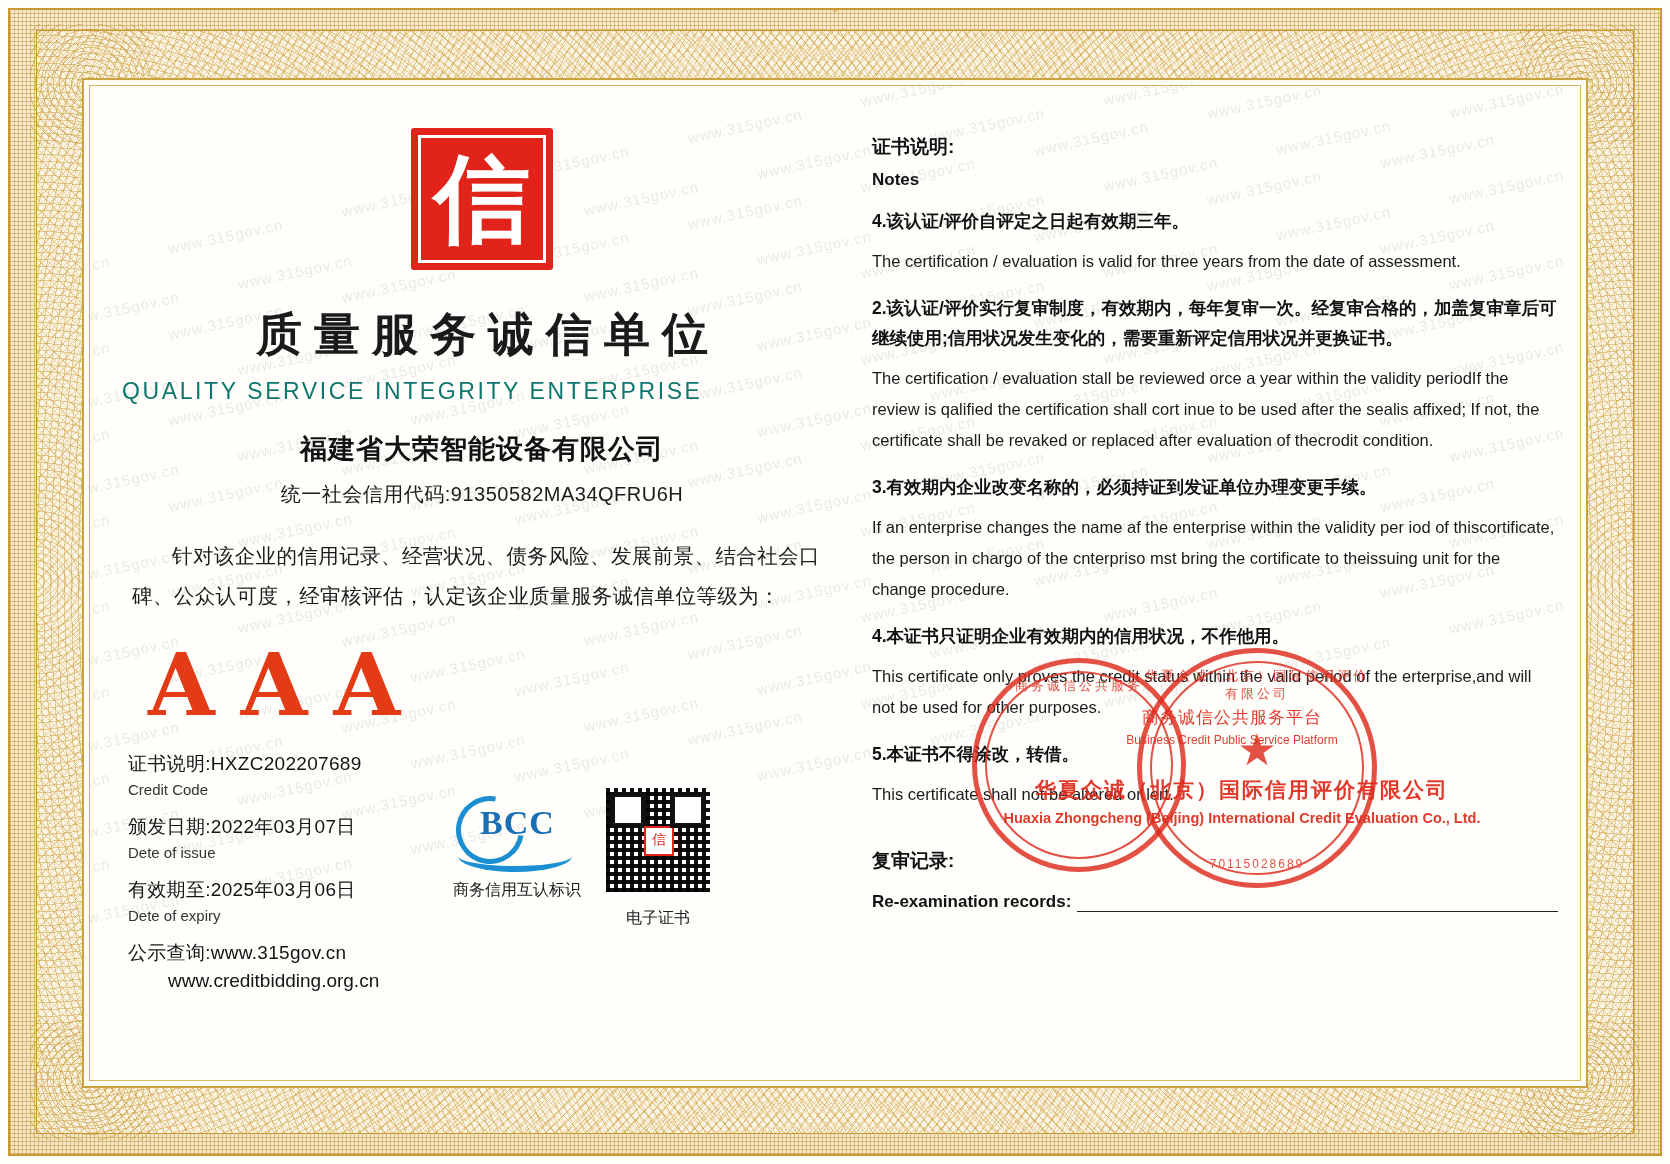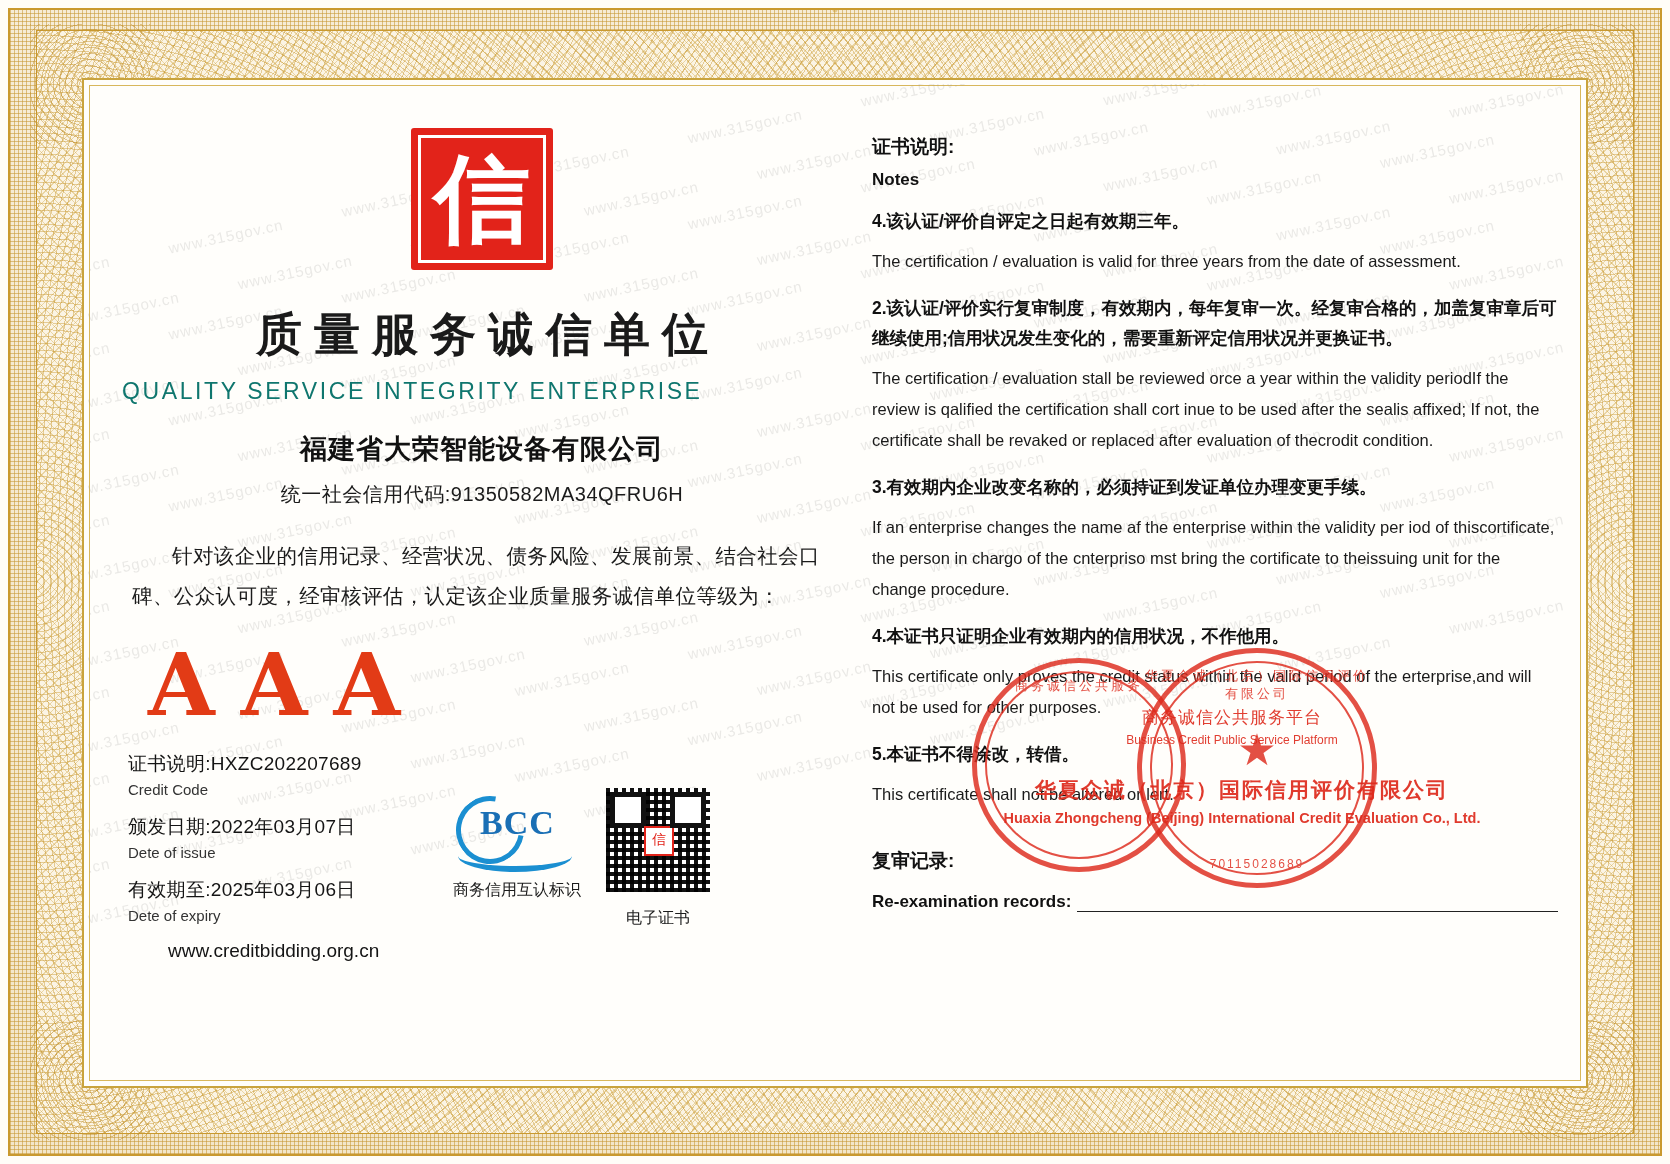--- a/index.html
+++ b/index.html
@@ -465,20 +465,21 @@
         <div class="cn">颁发日期:2022年03月07日</div>
         <div class="en">Dete of issue</div>
       </div>
 
       <div class="field">
         <div class="cn">有效期至:2025年03月06日</div>
         <div class="en">Dete of expiry</div>
       </div>
 
       <div class="field q">
+        <div class="cn">公示查询:www.315gov.cn</div>
         <div class="en">www.creditbidding.org.cn</div>
       </div>
 
       <div class="bottom-marks">
         <div class="bcc">
           <div class="bcc-logo">
             <div class="bcc-ring"></div>
             <div class="bcc-text">BCC</div>
             <div class="bcc-swoosh"></div>
           </div>

